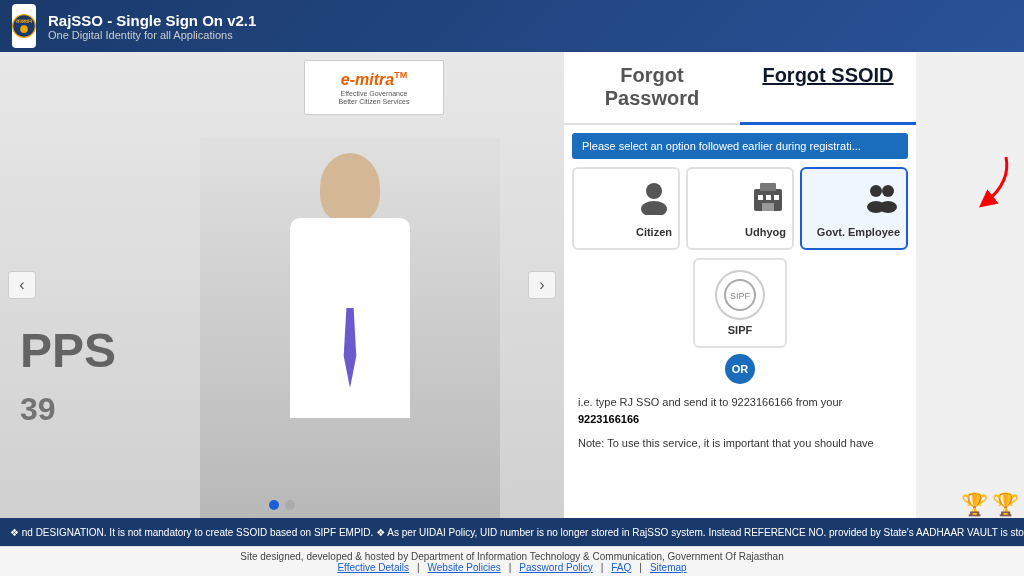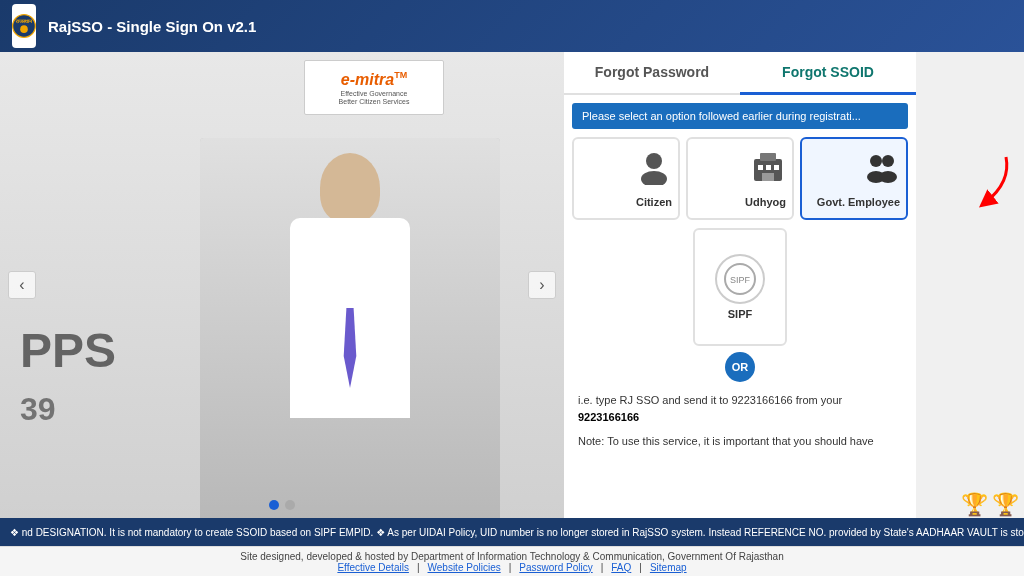--- a/index.html
+++ b/index.html
@@ -183,29 +183,30 @@
     
     .tab-bar {
       display: flex;
       border-bottom: 2px solid #e0e0e0;
     }
     .tab {
       flex: 1;
       padding: 12px 10px;
       text-align: center;
       cursor: pointer;
-      font-size: 14px;
+      font-size: 20px;
       font-weight: 600;
       color: #555;
       border-bottom: 3px solid transparent;
       margin-bottom: -2px;
     }
     .tab.active {
-      color: #0f766e;
+      color: #0f172a;
       border-bottom-color: #1a5fd4;
+      text-decoration: underline;
     }
 
     
     .panel-body {
       padding: 8px;
       flex: 1;
       overflow-y: auto;
     }
 
     .info-bar {
@@ -249,21 +250,21 @@
 
     .option-row {
       display: flex;
       justify-content: center;
       gap: 6px;
       margin-bottom: 6px;
     }
     .option-card-single {
       border: 2px solid #e0e0e0;
       border-radius: 6px;
-      padding: 24px 20px;
+      padding: 10px 20px;
       text-align: center;
       cursor: pointer;
       background: #fff;
       min-width: 90px;
     }
     .sipf-icon {
       width: 50px;
       height: 50px;
       border-radius: 50%;
       border: 2px solid #ccc;
@@ -350,20 +351,21 @@
 <div class="header">
   <div class="header-logo">
     <svg width="38" height="38" viewBox="0 0 38 38">
       <circle cx="19" cy="19" r="18" fill="#1a3a6b" stroke="#f0a500" stroke-width="2"></circle>
       <text x="19" y="15" text-anchor="middle" fill="#f0a500" font-size="8" font-weight="bold">राजस्थान</text>
       <circle cx="19" cy="24" r="6" fill="#f0a500"></circle>
     </svg>
   </div>
   <div class="header-text">
     <div class="header-title">RajSSO - Single Sign On v2.1</div>
+    <div class="header-subtitle">One Digital Identity for all Applications</div>
   </div>
 </div>
 
 <div class="main-content">
 
   <div class="left-panel">
 
     <div class="emitra-logo">
       <div class="emitra-inner">
         <div class="emitra-logo-text">

